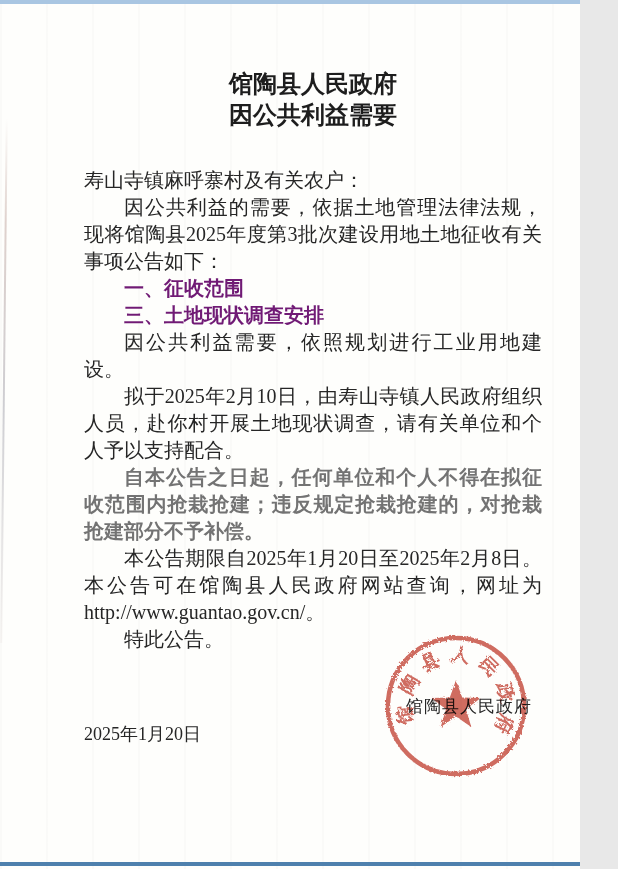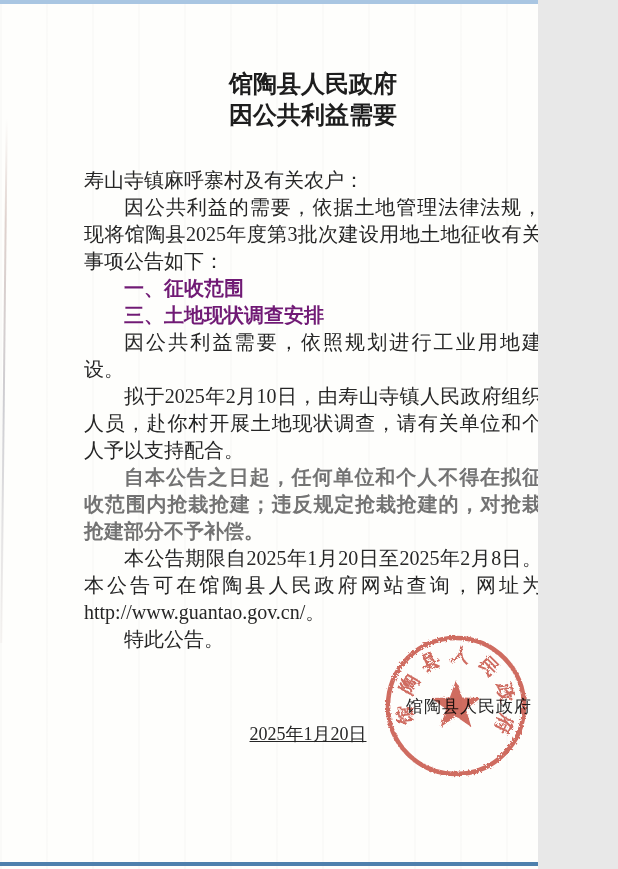--- a/index.html
+++ b/index.html
@@ -1,35 +1,35 @@
 <!DOCTYPE html>
 <html style="--seal-red: #c03a2e; --scan-edge-top: #a9c6e2; --scan-edge-bottom: #4e80ad; --ink: #262626;"><head>
 <meta charset="utf-8">
 <style>
   html,body{margin:0;padding:0;background:#e8e8e8;}
-  .screen{position:relative;width:538px;height:869px;overflow:hidden;background:#fefefc;
+  .screen{position:relative;width:580px;height:869px;overflow:hidden;background:#fefefc;
           font-family:"Liberation Serif","DejaVu Serif",serif;}
   
   .screen::before{content:"";position:absolute;inset:0;pointer-events:none;
      background:repeating-linear-gradient(90deg,rgba(0,0,0,0.015) 0 2px,transparent 2px 46px);}
   .edge-top{position:absolute;left:0;top:0;width:618px;height:4px;background:var(--scan-edge-top,#a9c6e2);}
   .edge-bottom{position:absolute;left:0;top:862px;width:618px;height:4px;background:var(--scan-edge-bottom,#4e80ad);}
   .edge-left{position:absolute;left:3px;top:118px;width:2px;height:525px;transform:rotate(0.6deg);
      background:linear-gradient(to bottom,rgba(150,105,95,0),rgba(150,105,95,0.30) 20%,rgba(80,80,100,0.28) 55%,rgba(150,105,95,0.05));}
   .content{position:absolute;left:84px;top:68px;width:458px;color:var(--ink,#262626);}
   .title{font-family:"Liberation Sans","DejaVu Sans",sans-serif;font-weight:700;
          font-size:24px;line-height:31px;text-align:center;color:#1d1d1d;margin:0;}
   .title.last{margin-bottom:37px;}
   p{margin:0;font-size:20px;line-height:27px;text-align:justify;}
   .indent{text-indent:2em;}
   .heading{font-family:"Liberation Sans","DejaVu Sans",sans-serif;font-weight:700;color:#701a75;}
   .warning{font-family:"Liberation Sans","DejaVu Sans",sans-serif;font-weight:700;color:#737373;}
   .sign-block{margin-top:40px;text-align:right;padding-right:10px;}
   .sign-line{font-size:17px;line-height:27px;letter-spacing:1px;text-align:right;}
-  .date-line{font-size:18px;line-height:28px;text-align:center;text-decoration:underline;}
+  .date-line{font-size:18px;line-height:28px;text-align:left;}
   .seal{position:absolute;left:383px;top:633px;width:146px;height:146px;
         mix-blend-mode:multiply;opacity:0.92;pointer-events:none;}
 </style>
 </head>
 <body>
 
 <div class="screen">
   <div class="edge-top"></div>
   <div class="edge-left"></div>
 

